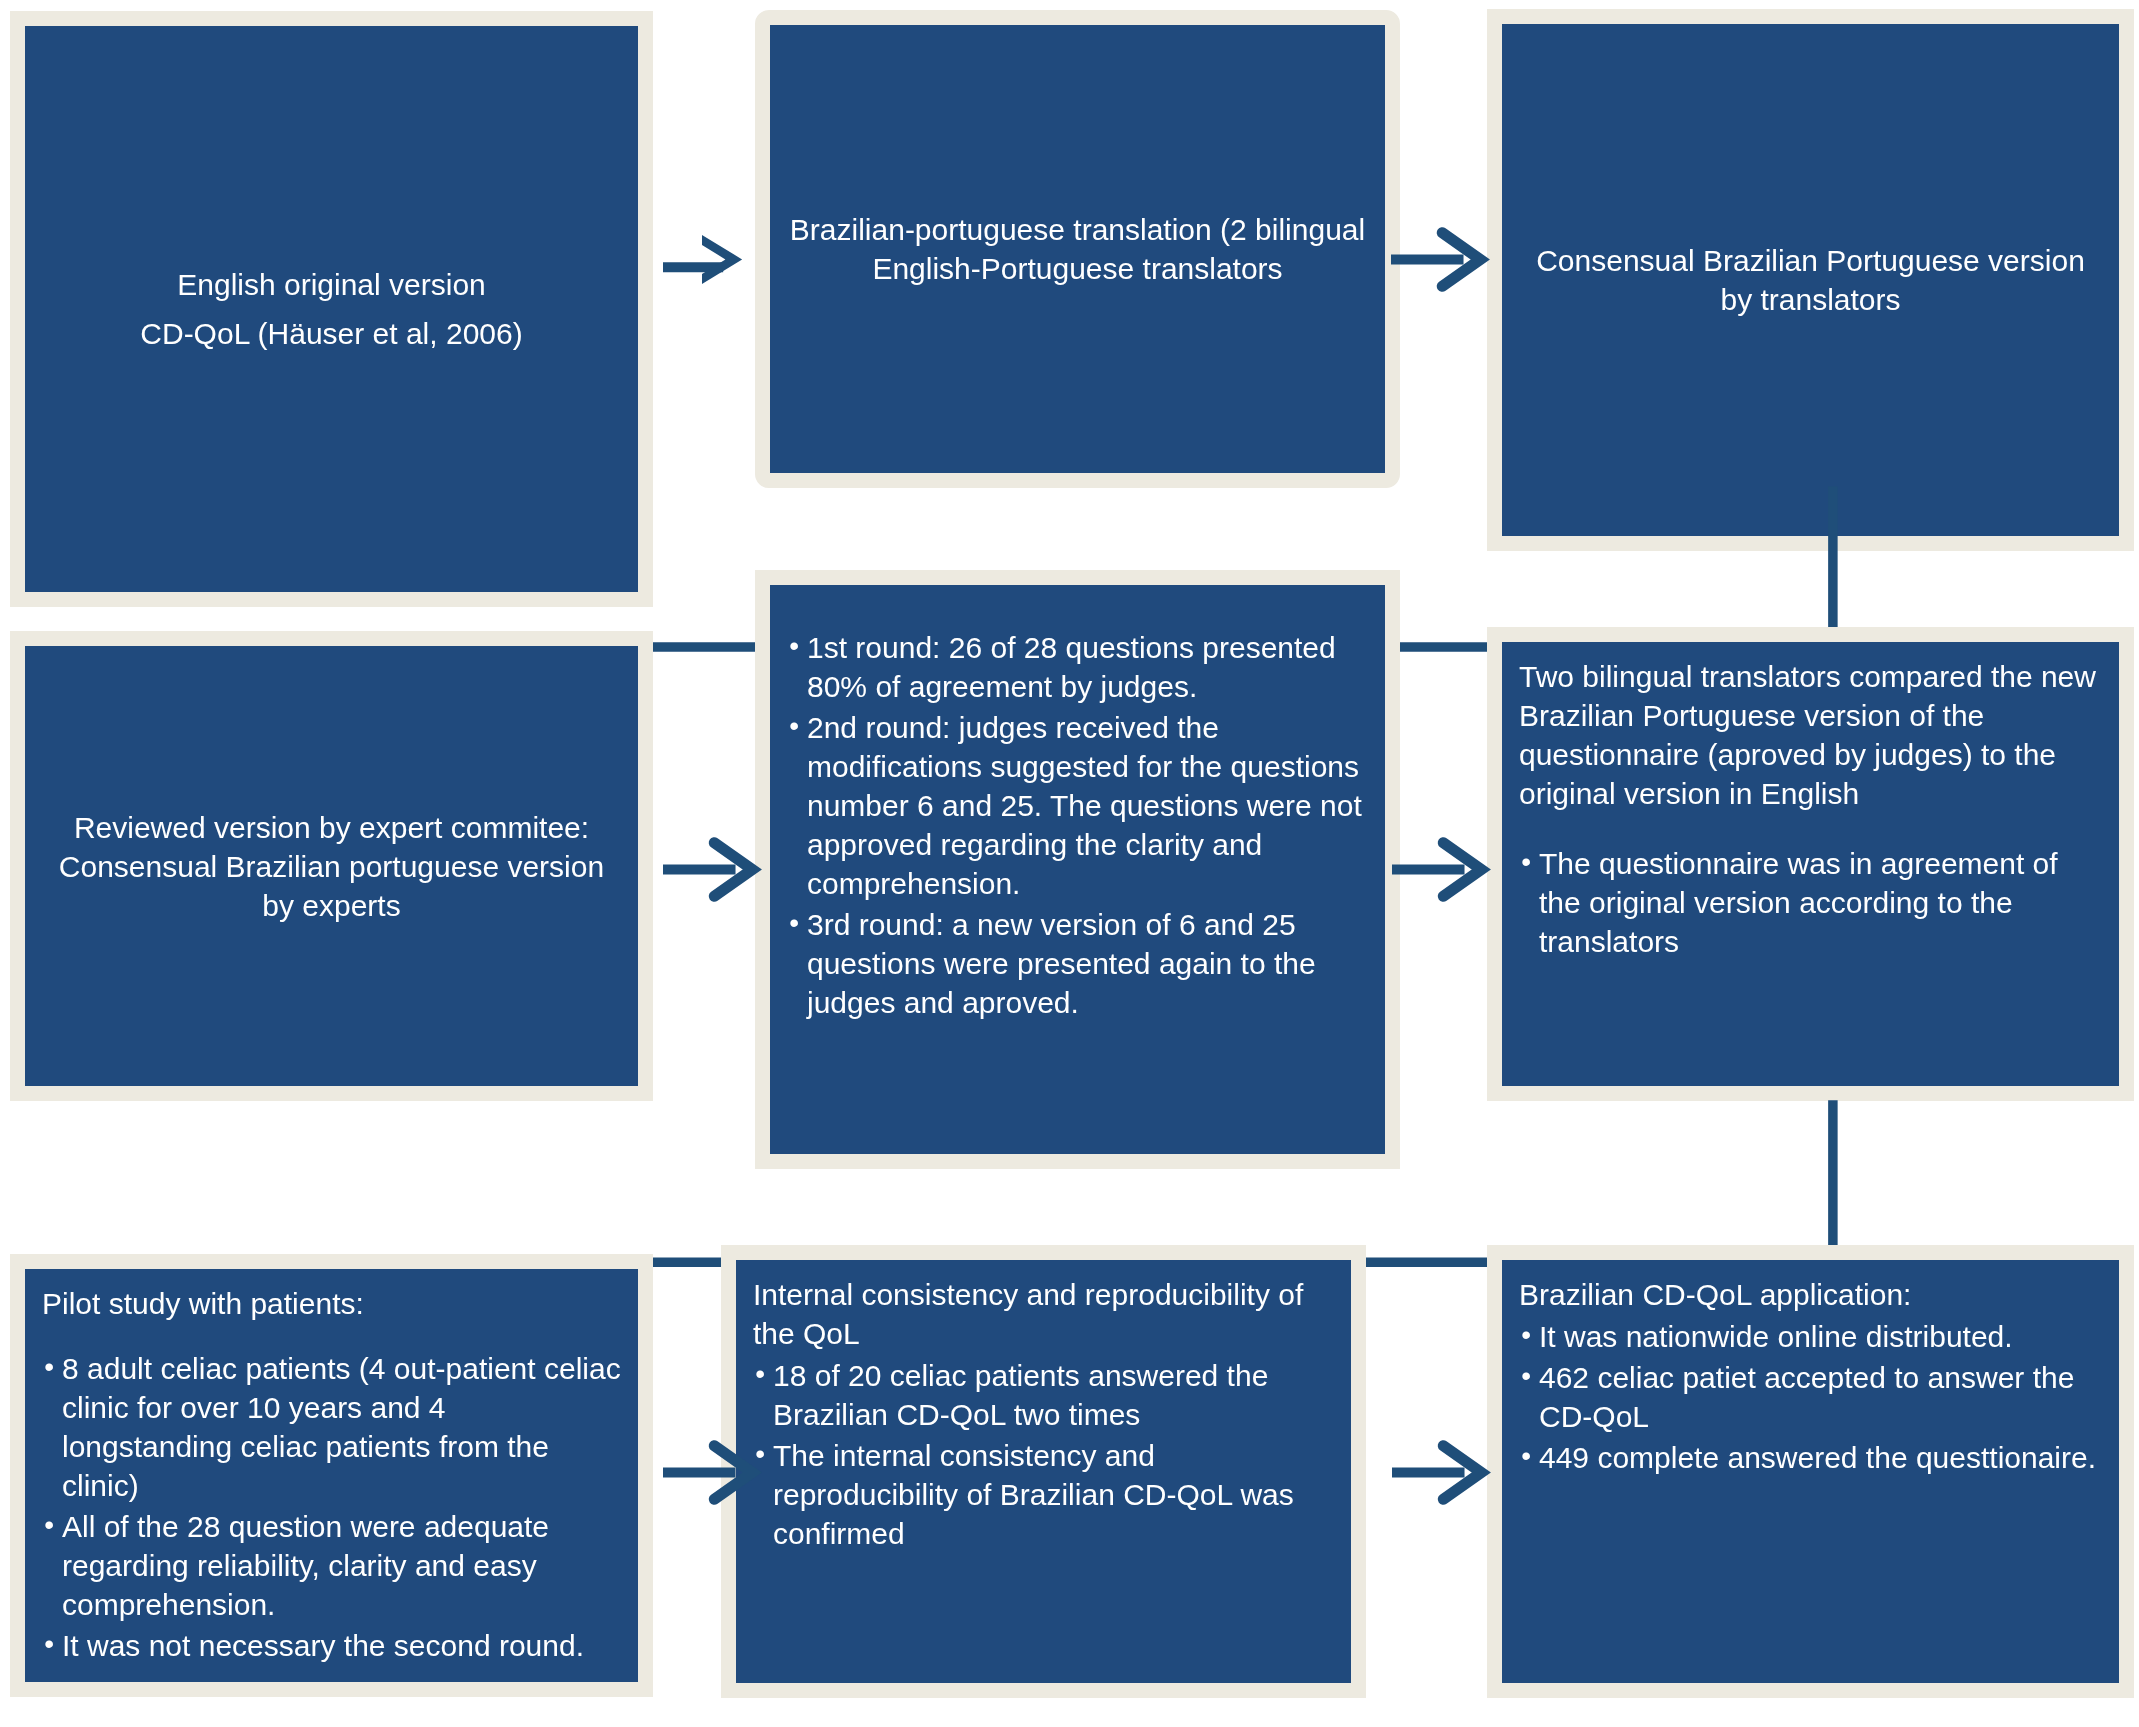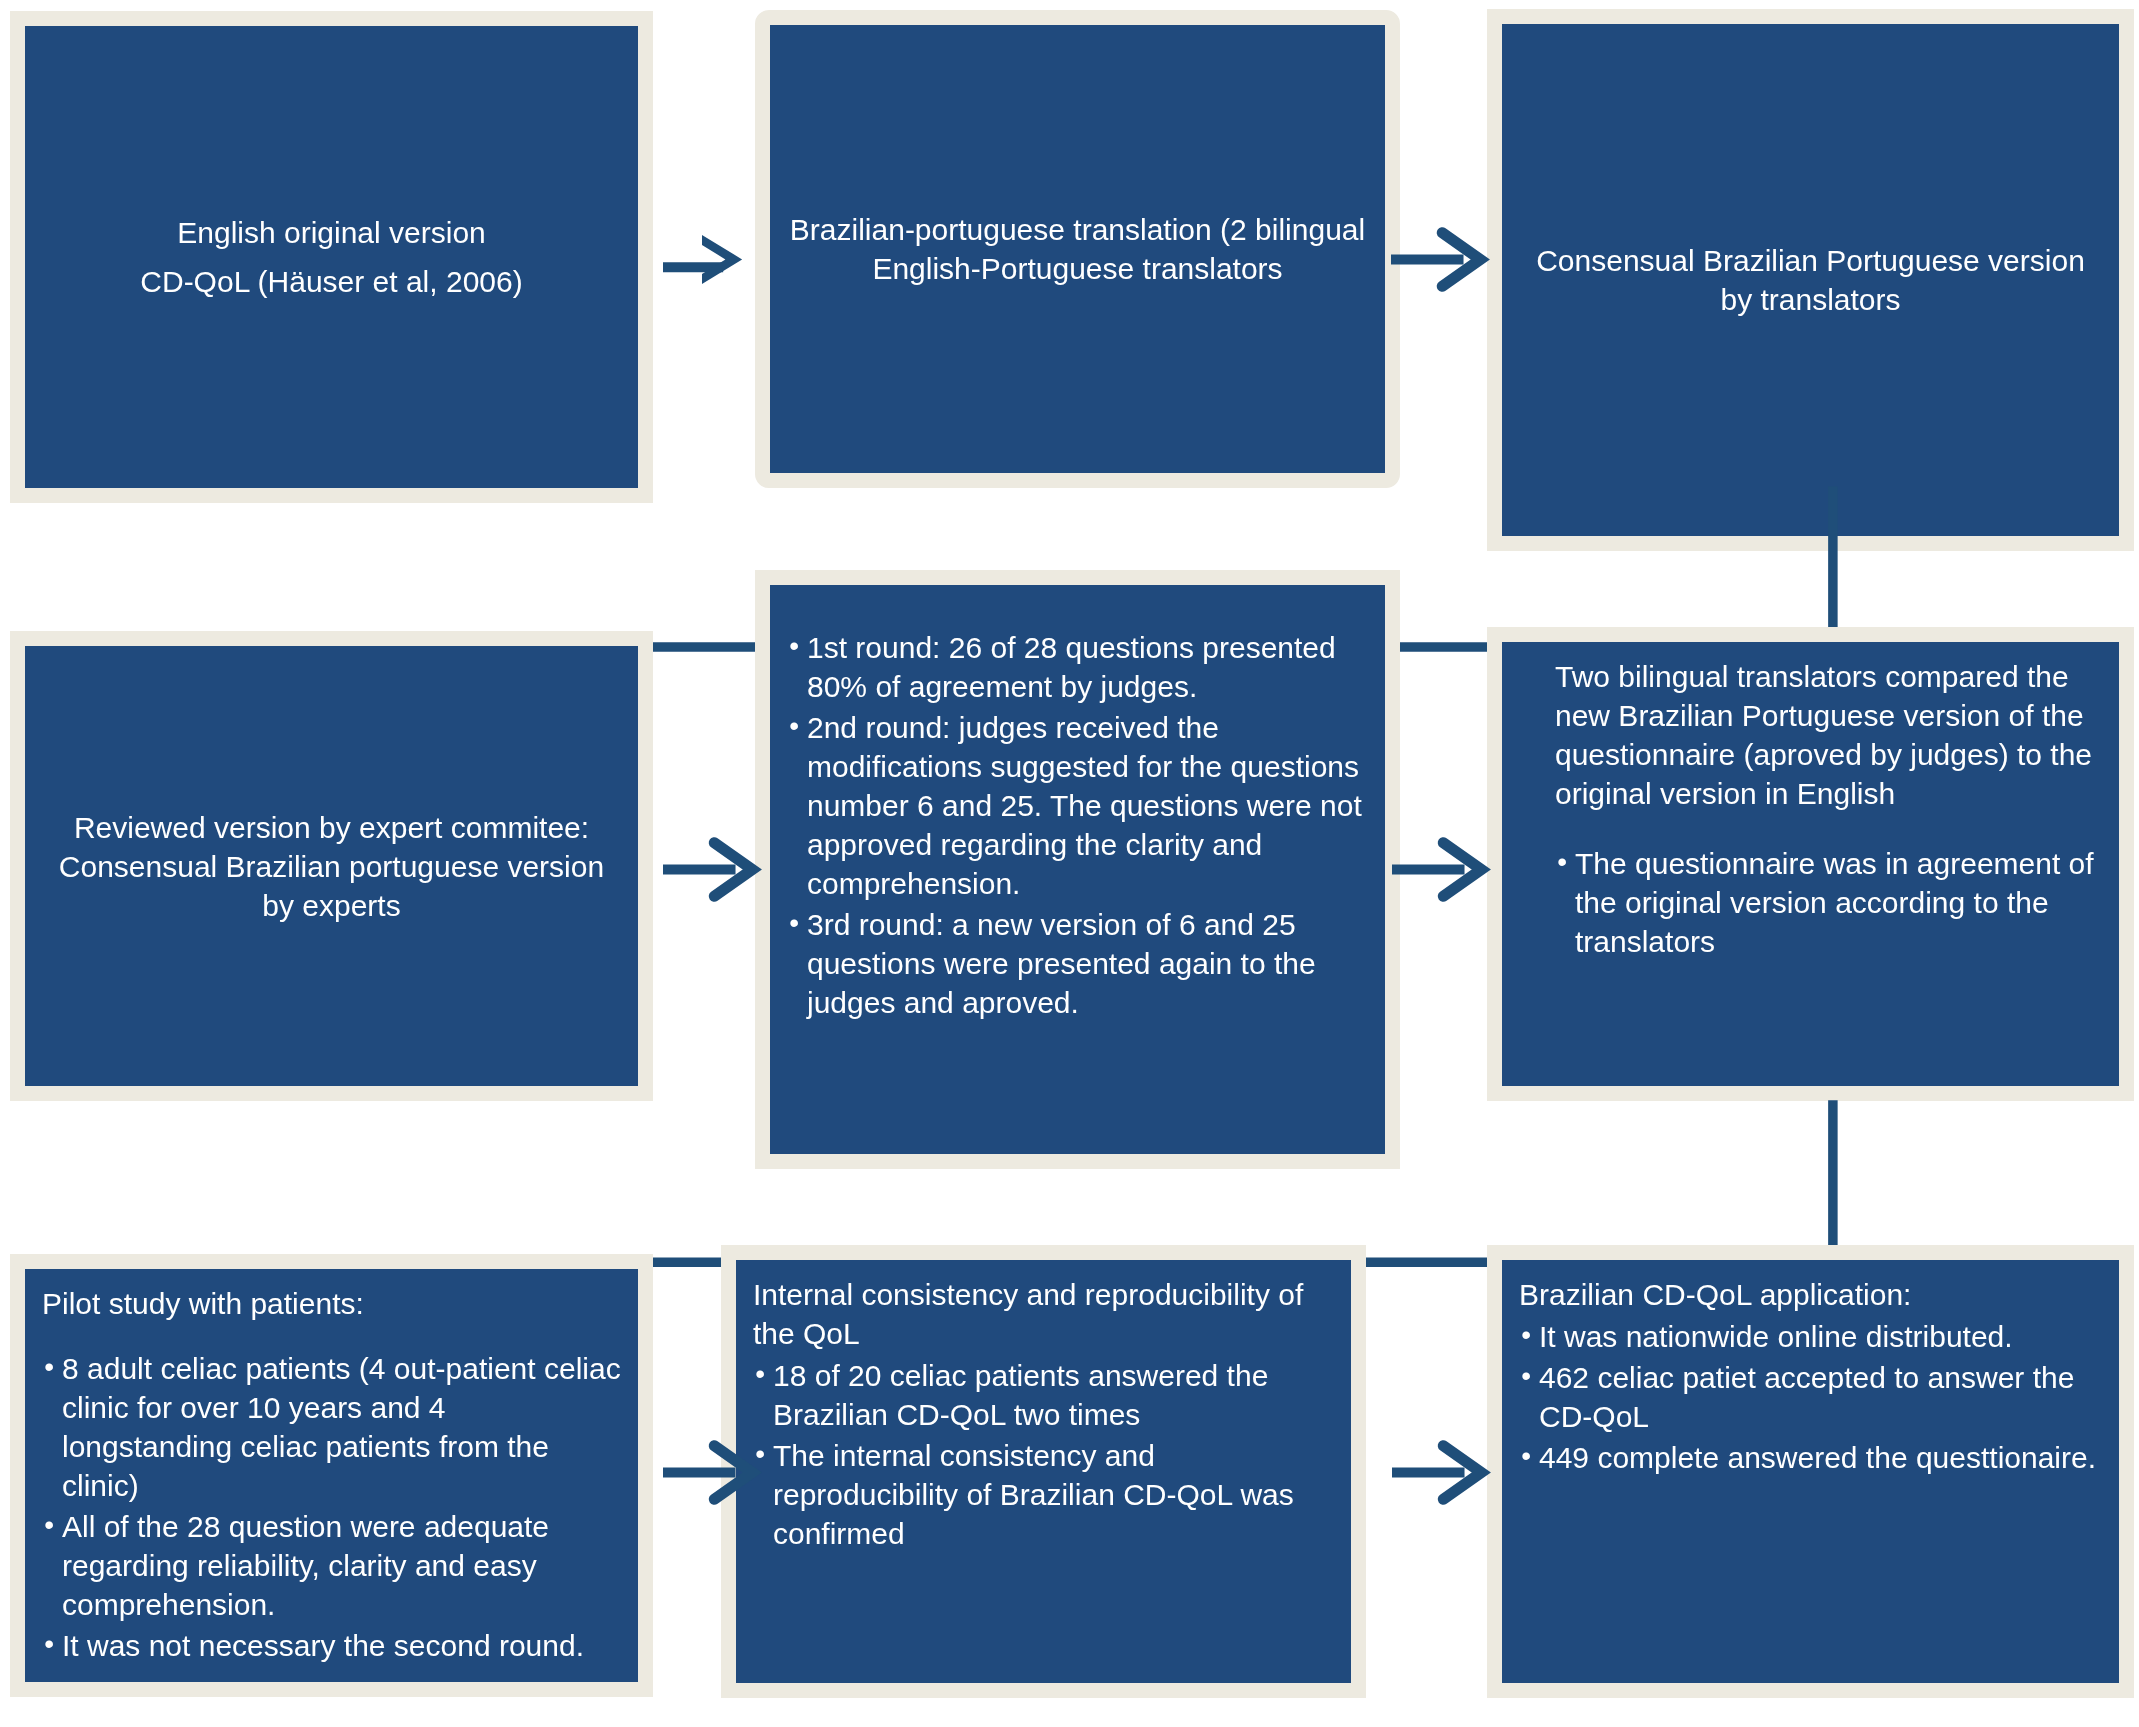--- a/index.html
+++ b/index.html
@@ -71,21 +71,21 @@
     font-size: 28px;
     line-height: 1.30;
   }
   svg.arrowsvg { position: absolute; overflow: visible; }
 </style>
 </head>
 <body>
 
 <div id="canvas">
 
-  <div class="box centered" style="left:10px; top:11.2px; width:643px; height:492px;">
+  <div class="box centered" style="left:10px; top:11.2px; width:643px; height:596px;">
     <div class="box-inner">
       <span class="line">English original version</span>
       <span class="line">CD-QoL (Häuser et al, 2006)</span>
     </div>
   </div>
 
   <div class="box centered" style="left:755px; top:10px; width:645px; height:478px;border-radius:14px;">
     <div class="box-inner">
       <span class="line">Brazilian-portuguese translation (2 bilingual English-Portuguese translators</span>
     </div>
@@ -122,21 +122,21 @@
     <div class="box-inner">
       <span class="spacer"></span>
       <ul class="bullets">
         <li>1st round: 26 of 28 questions presented 80% of agreement by judges.</li>
         <li>2nd round: judges received the modifications suggested for the questions number 6 and 25. The questions were not approved regarding the clarity and comprehension.</li>
         <li>3rd round: a new version of 6 and 25 questions were presented again to the judges and aproved.</li>
       </ul>
     </div>
   </div>
 
-  <div class="box" style="left:1487px; top:627px; width:647px; height:474px;padding-left:36px;">
+  <div class="box" style="left:1487px; top:627px; width:647px; height:474px;">
     <div class="box-inner">
       <span class="heading">Two bilingual translators compared the new Brazilian Portuguese version of the questionnaire (aproved by judges) to the original version in English</span>
       <span class="spacer"></span>
       <ul class="bullets">
         <li>The questionnaire was in agreement of the original version according to the translators</li>
       </ul>
     </div>
   </div>
 
   <svg class="arrowsvg" style="left:663px; top:833px; width:106px; height:73px;" viewBox="0 0 190 130">

